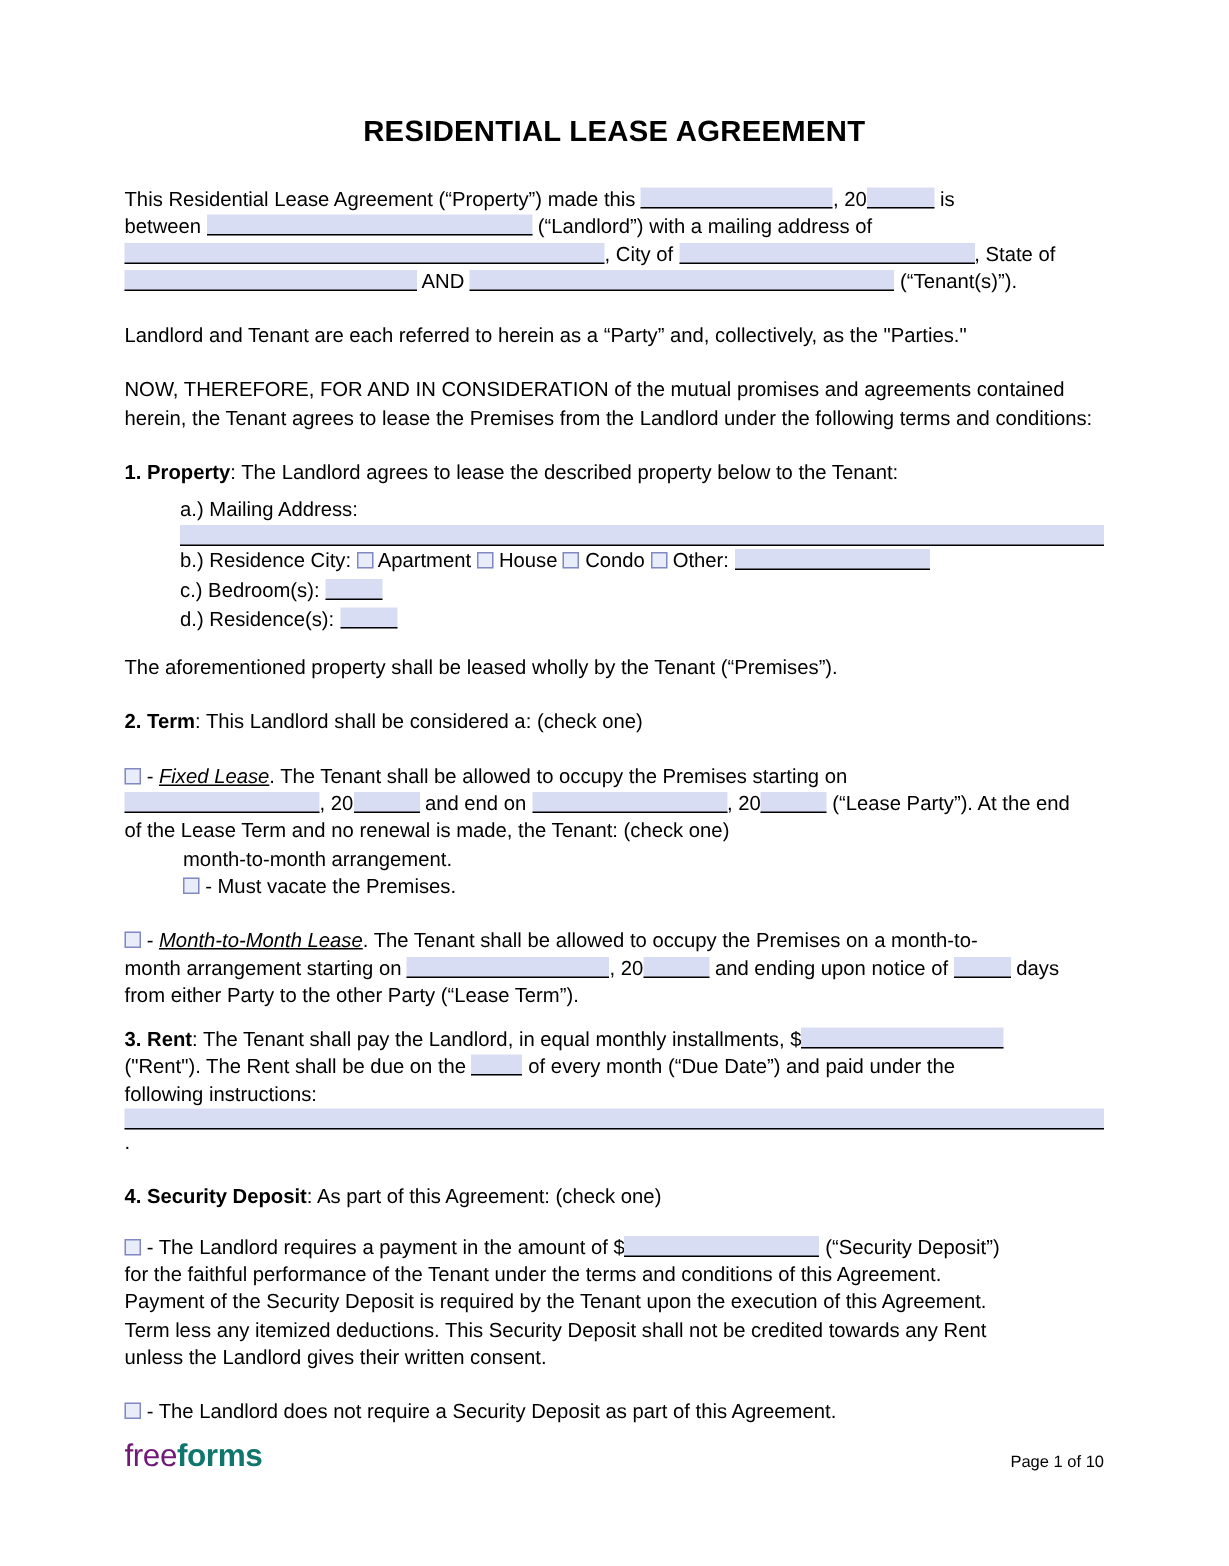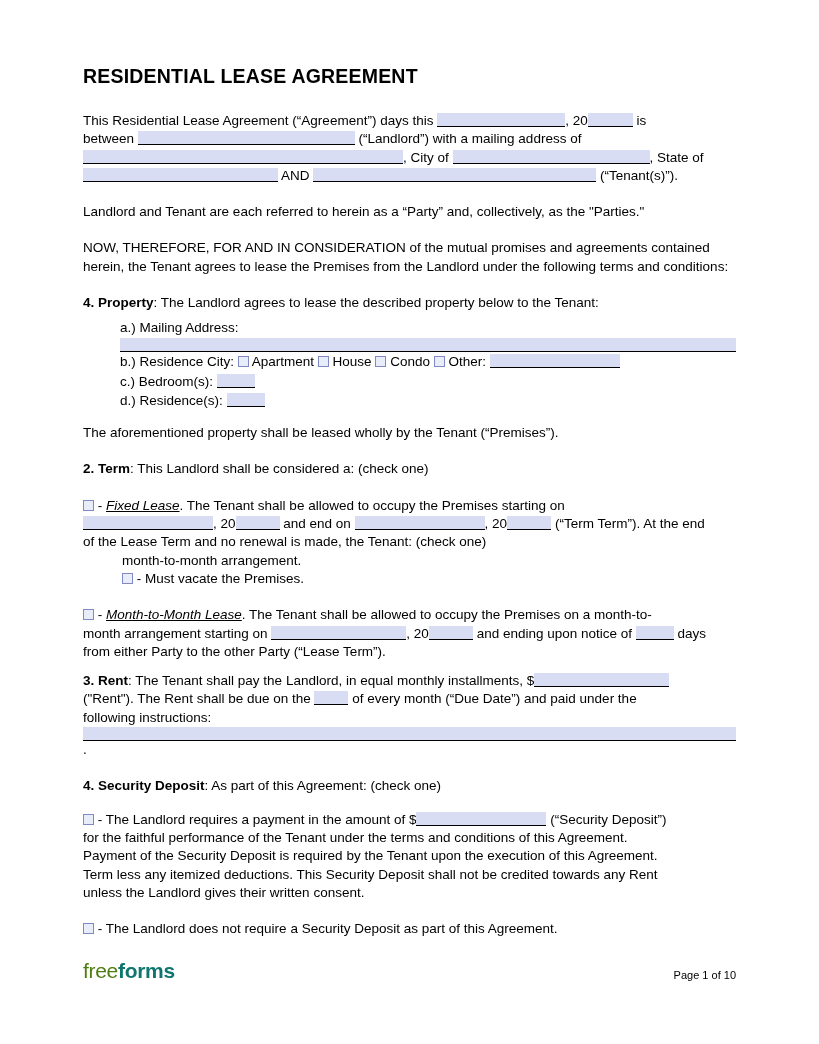--- a/index.html
+++ b/index.html
@@ -9,25 +9,25 @@
     background:#ffffff;
     box-sizing:border-box;
     padding:64px 83px 0 83px;
     font-family:"Liberation Sans", sans-serif;
     font-size:13.5px;
     line-height:18.3px;
     color:#000000;
     overflow:hidden;
   }
   h1.title {
-    margin:0 0 24px 0;
+    margin:12px 0 24px 0;
     font-size:19.5px;
     line-height:24px;
     font-weight:bold;
-    text-align:left;
+    text-align:center;
     letter-spacing:0.2px;
   }
   .blk { margin:0 0 18px 0; }
   .ln { white-space:pre-wrap; }
   .ln.flex { display:flex; white-space:pre;flex-direction:column; }
   .b { font-weight:bold; }
   .iu { font-style:italic; text-decoration:underline; }
   .fld {
     display:inline-block;
     height:13px;
@@ -47,67 +47,67 @@
   .ind { margin-left:39px; }
   .mb11 { margin-bottom:11px; }
   .mb15 { margin-bottom:15px; }
   .w34{width:34px}.w38{width:38px}.w40{width:40px}.w44{width:44px}.w45{width:45px}
   .w128{width:128px}.w130{width:130px}.w135{width:135px}.w197{width:197px}
   .w195{width:195px}.w217{width:217px}.w283{width:283px}.w320{width:320px}
   .footer-logo {
     position:absolute; left:83px; top:958px;
     font-size:21px; line-height:26px; letter-spacing:-0.3px;
   }
-  .footer-logo .free { color:#4d7c0f; font-weight:normal; }
+  .footer-logo .free { color:#701a75; font-weight:normal; }
   .footer-logo .forms { color:#0f766e; font-weight:bold; }
   .pageno {
     position:absolute; right:83px; top:966px;
     font-size:11px;
   }
 </style>
 </head>
 <body>
 
 <div class="page">
 
   <h1 class="title">RESIDENTIAL LEASE AGREEMENT</h1>
 
   <div class="blk">
-    <div class="ln"><span>This Residential Lease Agreement (“Agreement”) days this </span><span class="fld w128"></span><span>, 20</span><span class="fld w45"></span><span> is</span></div>
+    <div class="ln"><span>This Residential Lease Agreement (“Property”) made this </span><span class="fld w128"></span><span>, 20</span><span class="fld w45"></span><span> is</span></div>
     <div class="ln"><span>between </span><span class="fld w217"></span><span> (“Landlord”) with a mailing address of</span></div>
     <div class="ln"><span class="fld w320"></span><span>, City of </span><span class="fld w197"></span><span>, State of</span></div>
     <div class="ln"><span class="fld w195"></span><span> AND </span><span class="fld w283"></span><span> (“Tenant(s)”).</span></div>
   </div>
 
   <div class="blk">
     <div class="ln"><span>Landlord and Tenant are each referred to herein as a “Party” and, collectively, as the "Parties."</span></div>
   </div>
 
   <div class="blk">
     <div class="ln"><span>NOW, THEREFORE, FOR AND IN CONSIDERATION of the mutual promises and agreements contained herein, the Tenant agrees to lease the Premises from the Landlord under the following terms and conditions:</span></div>
   </div>
 
   <div class="blk">
-    <div class="ln"><span class="b">4. Property</span><span>: The Landlord agrees to lease the described property below to the Tenant:</span></div>
+    <div class="ln"><span class="b">1. Property</span><span>: The Landlord agrees to lease the described property below to the Tenant:</span></div>
     <div class="list">
       <div class="ln flex"><span>a.) Mailing Address: </span><span class="fld grow"></span></div>
       <div class="ln"><span>b.) Residence City: </span><span class="cb"></span><span> Apartment </span><span class="cb"></span><span> House </span><span class="cb"></span><span> Condo </span><span class="cb"></span><span> Other: </span><span class="fld w130"></span></div>
       <div class="ln"><span>c.) Bedroom(s): </span><span class="fld w38"></span></div>
       <div class="ln"><span>d.) Residence(s): </span><span class="fld w38"></span></div>
     </div>
     <div class="ln"><span>The aforementioned property shall be leased wholly by the Tenant (“Premises”).</span></div>
   </div>
 
   <div class="blk">
     <div class="ln"><span class="b">2. Term</span><span>: This Landlord shall be considered a: (check one)</span></div>
   </div>
 
   <div class="blk">
     <div class="ln"><span class="cb"></span><span> - </span><span class="iu">Fixed Lease</span><span>. The Tenant shall be allowed to occupy the Premises starting on</span></div>
-    <div class="ln"><span class="fld w130"></span><span>, 20</span><span class="fld w44"></span><span> and end on </span><span class="fld w130"></span><span>, 20</span><span class="fld w44"></span><span> (“Term Term”). At the end</span></div>
+    <div class="ln"><span class="fld w130"></span><span>, 20</span><span class="fld w44"></span><span> and end on </span><span class="fld w130"></span><span>, 20</span><span class="fld w44"></span><span> (“Lease Party”). At the end</span></div>
     <div class="ln"><span>of the Lease Term and no renewal is made, the Tenant: (check one)</span></div>
     <div class="ln ind"><span>month-to-month arrangement.</span></div>
     <div class="ln ind"><span class="cb"></span><span> - Must vacate the Premises.</span></div>
   </div>
 
   <div class="blk mb11">
     <div class="ln"><span class="cb"></span><span> - </span><span class="iu">Month-to-Month Lease</span><span>. The Tenant shall be allowed to occupy the Premises on a month-to-</span></div>
     <div class="ln"><span>month arrangement starting on </span><span class="fld w135"></span><span>, 20</span><span class="fld w44"></span><span> and ending upon notice of </span><span class="fld w38"></span><span> days</span></div>
     <div class="ln"><span>from either Party to the other Party (“Lease Term”).</span></div>
   </div>

